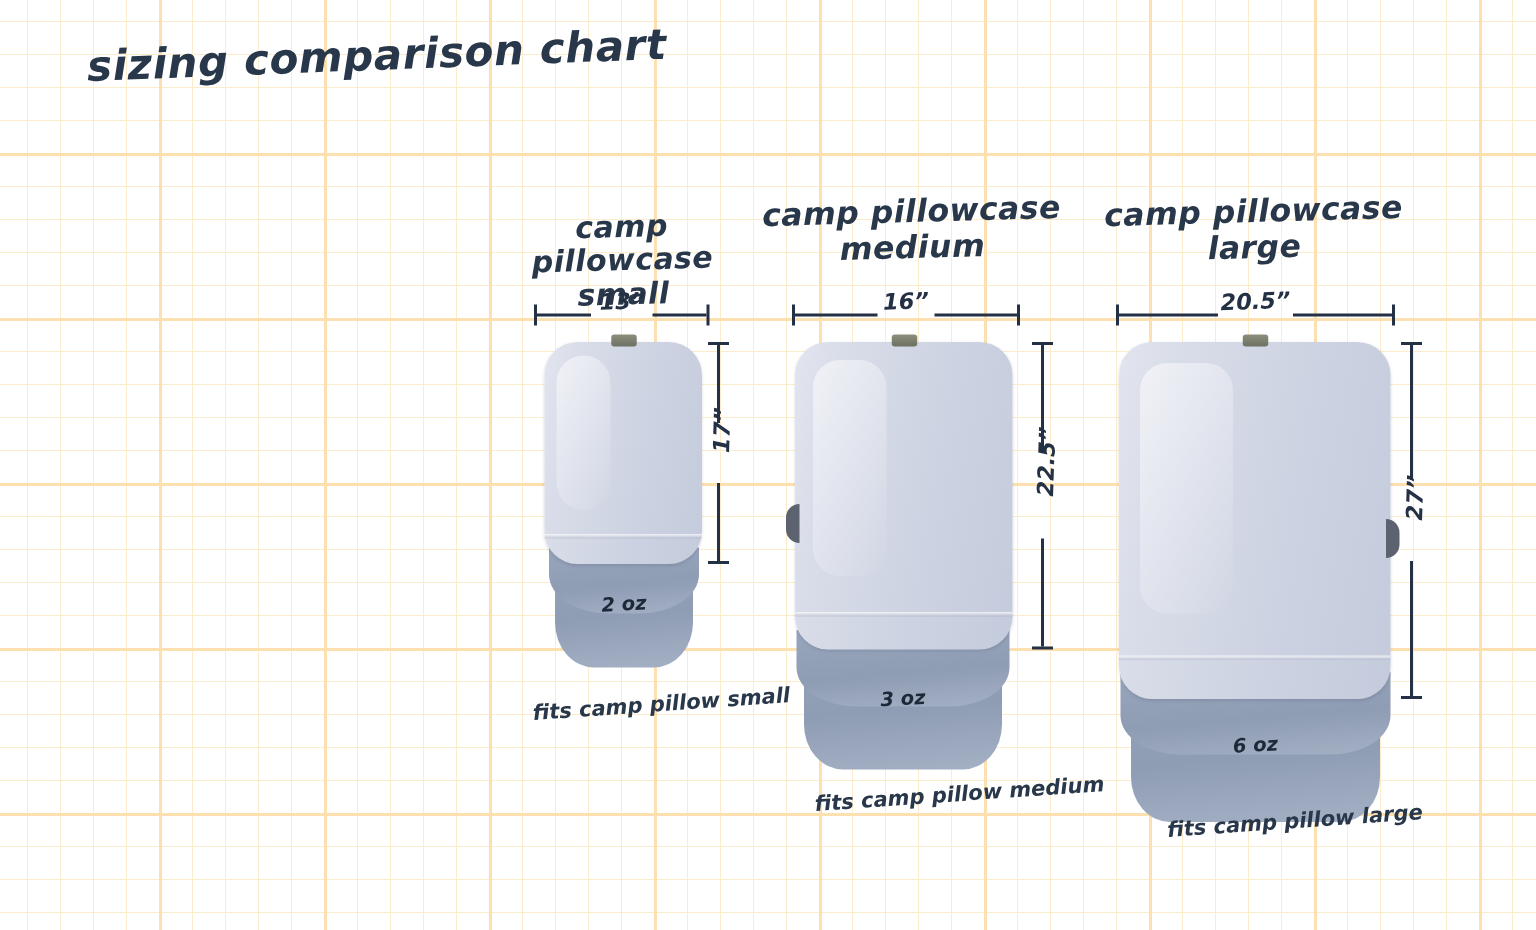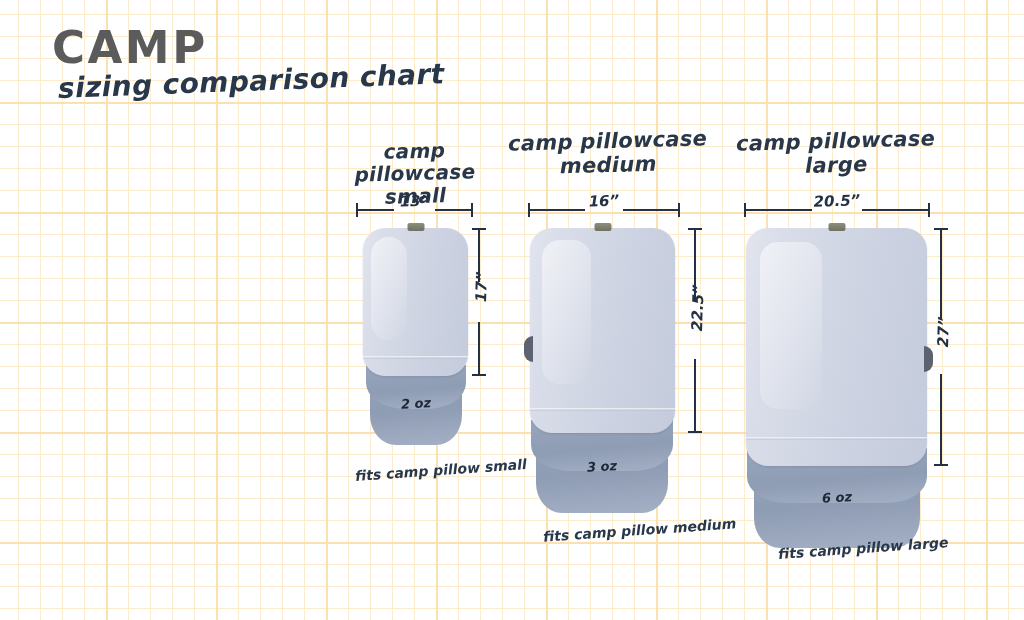--- a/index.html
+++ b/index.html
@@ -241,21 +241,20 @@
   }
 </style>
 </head>
 <body>
 
 <div id="grid-bg"></div>
 
 <div id="page">
 
   <div id="header">
-    <div class="title-line">CAMP</div>
     <div id="subtitle">sizing comparison chart</div>
   </div>
 
   <div class="product" style="left:330px; top:140px; width:170px; height:400px;">
 
     <div class="product-name" style="left:-5px; top:0px; width:180px; font-size:20px;">camp pillowcase
 small</div>
 
     <div class="dim-h" style="left:26px; top:62px; width:117px;">
       <div class="cap left"></div>

